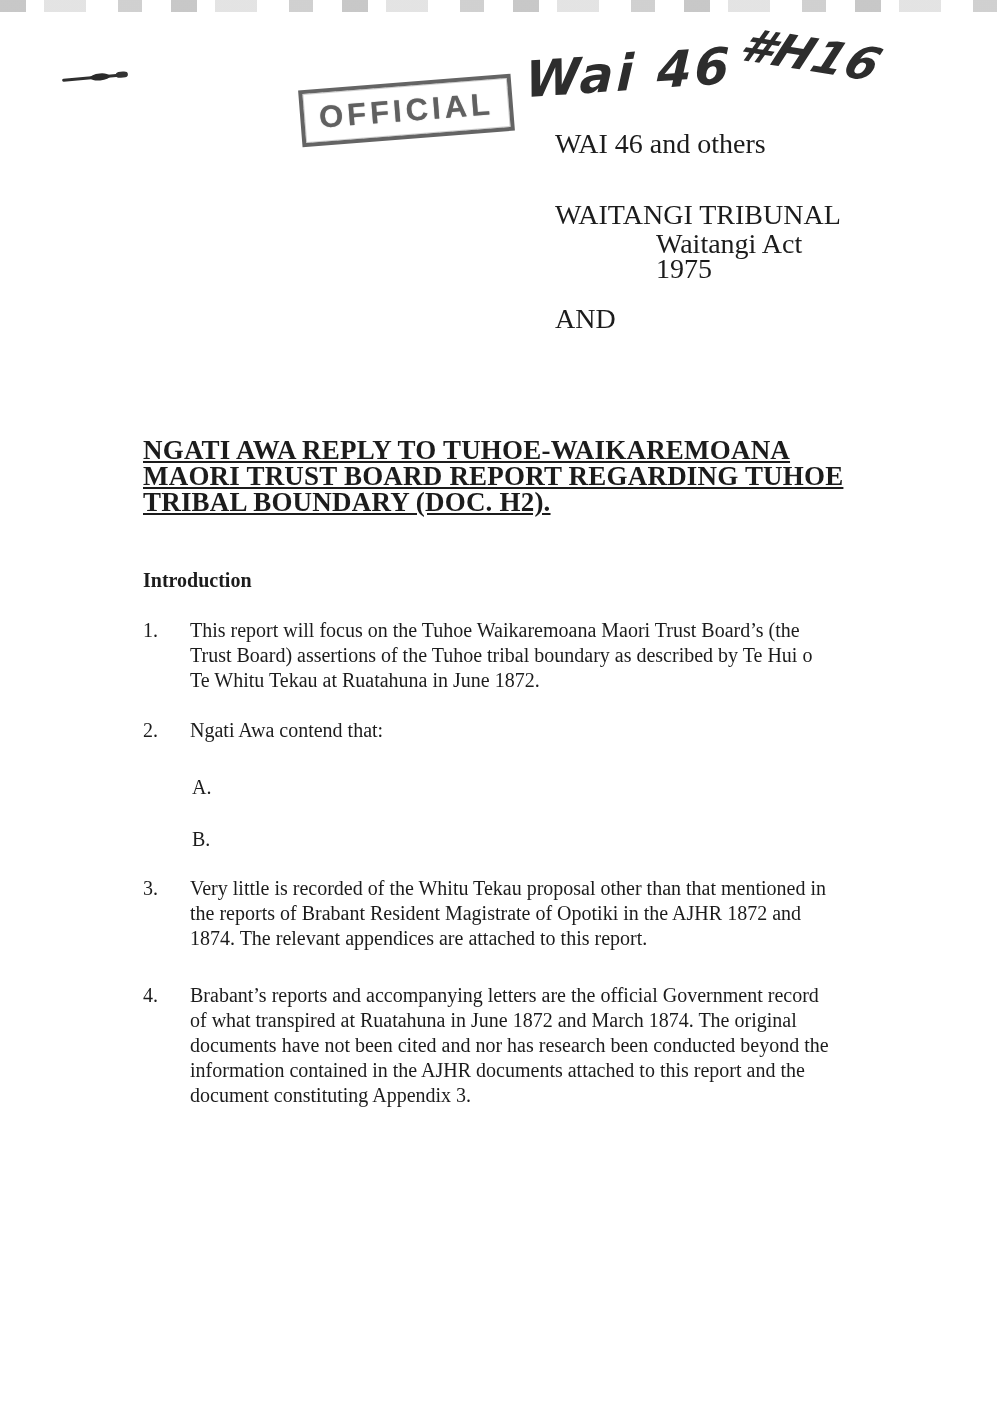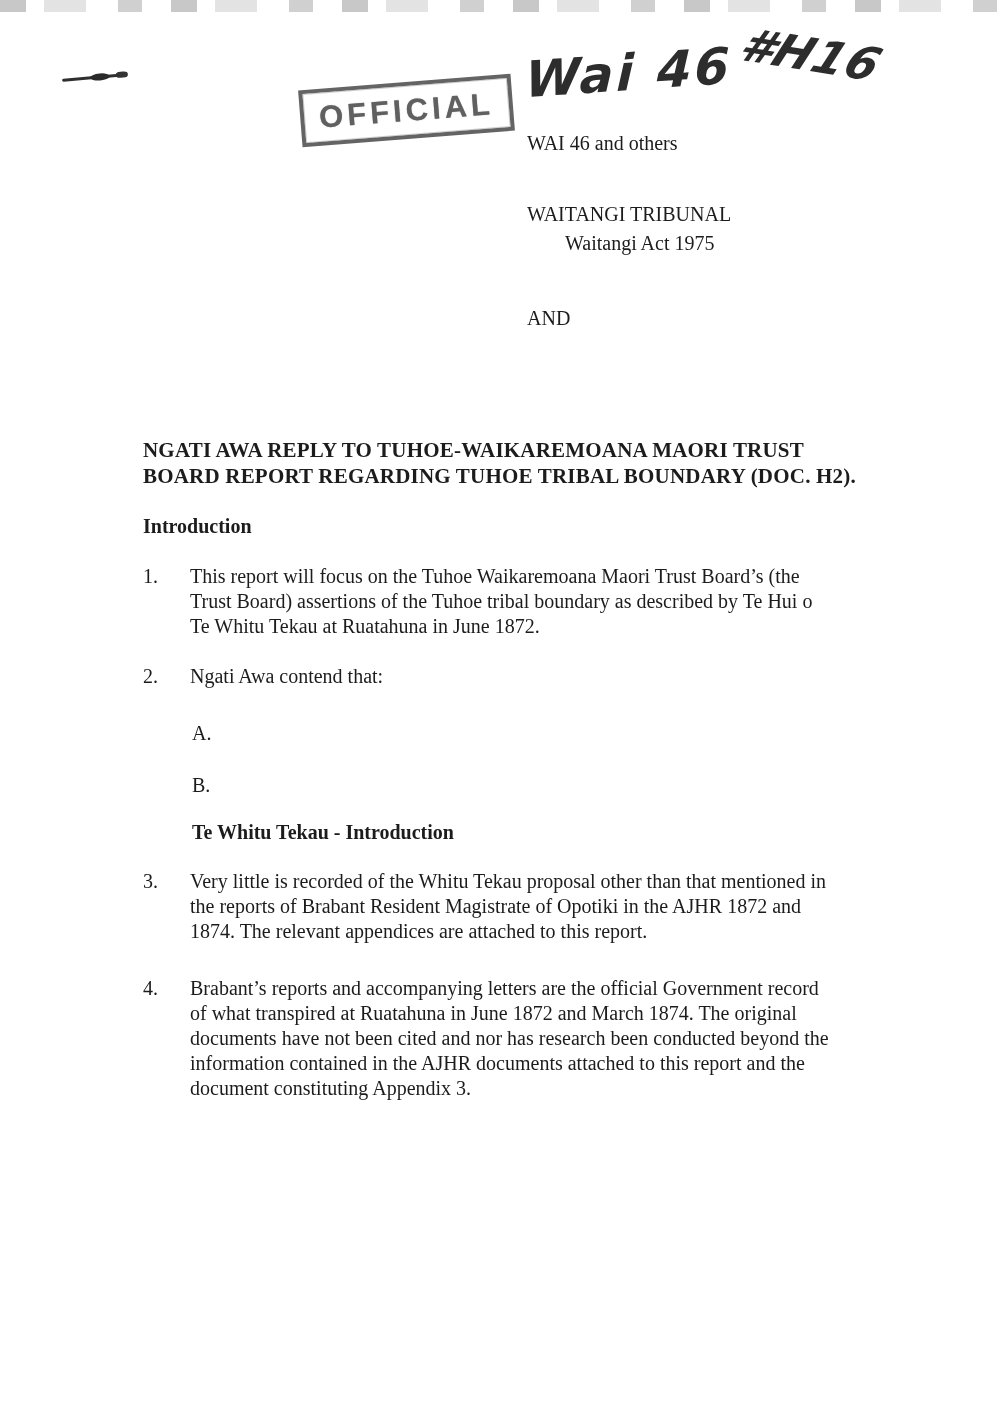--- a/index.html
+++ b/index.html
@@ -56,31 +56,31 @@
     position:absolute;left:525px;top:44px;
     font-size:50px;letter-spacing:3px;
     transform:rotate(-4deg) skewX(-6deg);
   }
   .hw-exhibit{
     position:absolute;left:742px;top:28px;
     font-size:46px;letter-spacing:1px;
     transform:rotate(9deg) skewX(-14deg);
   }
   
-  .hdr{position:absolute;left:527px;font-size:20px;line-height:25px;white-space:nowrap;}
+  .hdr{position:absolute;left:555px;font-size:28px;line-height:25px;white-space:nowrap;}
   .hdr-case{top:131px;}
   .hdr-tribunal{top:179px;margin-top:23px;}
   .hdr-concern{top:231px;white-space:normal;width:300px;}
-  .hdr-concern .l2{margin-left:38px;}
+  .hdr-concern .l2{margin-left:101px;}
   .hdr-and{top:306px;display:flex;}
   .hdr-and .and-label{width:70px;flex:none;}
   
   .main{position:absolute;left:143px;top:437px;width:718px;font-size:20px;line-height:25px;}
-  .doc-title{font-weight:bold;font-size:21px;line-height:26px;letter-spacing:.2px;}
-  .h-intro{font-weight:bold;margin-top:25px;}
+  .doc-title{font-weight:bold;font-size:27px;line-height:26px;letter-spacing:.2px;text-decoration:underline;}
+  .h-intro{font-weight:bold;margin-top:53px;}
   .para{display:flex;margin-top:25px;}
   .para .num{width:47px;flex:none;}
   .para .ptext{width:640px;}
   .sub{display:flex;margin-left:49px;margin-top:32px;}
   .sub + .sub{margin-top:27px;}
   .sub .letter{width:45px;flex:none;}
   .sub .ptext{width:578px;}
   .h-tewhitu{font-weight:bold;margin-top:22px;margin-left:49px;}
   .para-3{margin-top:24px;}
   .para-4{margin-top:32px;}
@@ -124,21 +124,20 @@
   </div>
 
   <div class="sub">
     <span class="letter">A.</span>
   </div>
 
   <div class="sub">
     <span class="letter">B.</span>
   </div>
 
-  <div class="h-tewhitu">Te Whitu Tekau - Introduction</div>
 
   <div class="para para-3">
     <span class="num">3.</span>
     <div class="ptext">Very little is recorded of the Whitu Tekau proposal other than that mentioned in the reports of Brabant Resident Magistrate of Opotiki in the AJHR 1872 and 1874.  The relevant appendices are attached to this report.</div>
   </div>
 
   <div class="para para-4">
     <span class="num">4.</span>
     <div class="ptext">Brabant’s reports and accompanying letters are the official Government record of what transpired at Ruatahuna in June 1872 and March 1874.  The original documents have not been cited and nor has research been conducted beyond the information contained in the AJHR documents attached to this report and the document constituting Appendix 3.</div>
   </div>

